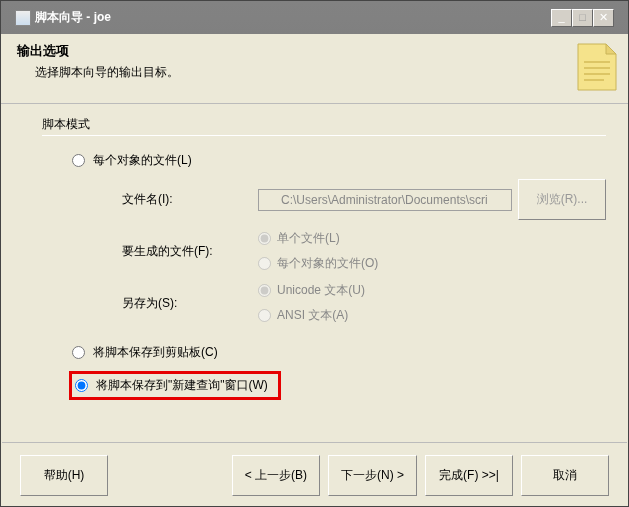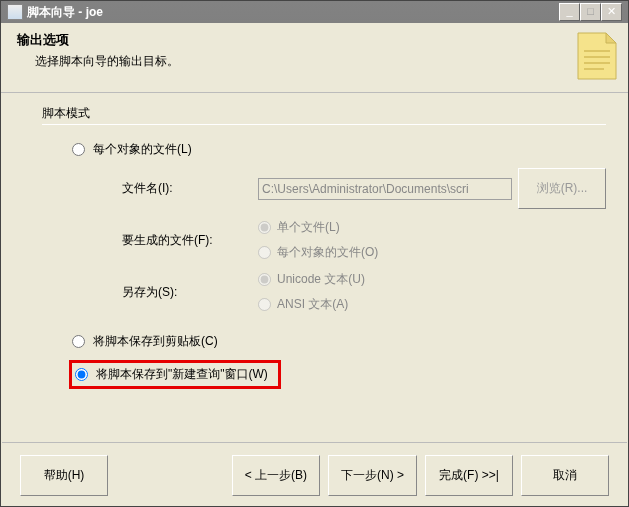--- a/index.html
+++ b/index.html
@@ -11,25 +11,25 @@
   height: 507px;
   overflow: hidden;
 }
 .window {
   width: 629px;
   height: 507px;
   background: #ece9d8;
   border: 1px solid #444;
 }
 .titlebar {
-  height: 22px;
+  height: 33px;
   background: linear-gradient(#828282, #808080);
   display: flex;
   align-items: center;
-  padding: 0 6px;
+  padding: 0 14px;
   color: #fff;
 }
 .titlebar .icon {
   width: 16px; height: 16px;
   background: linear-gradient(#eee,#cde);
   border: 1px solid #888;
   margin-right: 4px;
 }
 .titlebar .title { flex: 1; font-weight: bold; font-size: 12px; }
 .titlebar .winbtns { display: flex; gap: 0; }
@@ -86,21 +86,21 @@
 }
 .sub .radios { display: flex; flex-direction: column; gap: 8px; }
 .sub .radios label { display: flex; align-items: center; gap: 6px; color: #888; }
 .sub label.lbl { color: #000; }
 .pathrow { display: flex; gap: 6px; align-items: center; }
 .pathrow input[type=text] {
   flex: 1; height: 22px;
   background: #ece9d8;
   border: 1px solid #a0a0a0;
   color: #888;
-  padding: 0 3px;
+  padding: 0 22px;
   font-size: 12px;
 }
 .btn {
   height: 41px;
   min-width: 88px;
   background: #ece9d8;
   border: 1px solid #888;
   border-top-color: #fff; border-left-color: #fff;
   font-size: 12px;
   padding: 0 12px;

